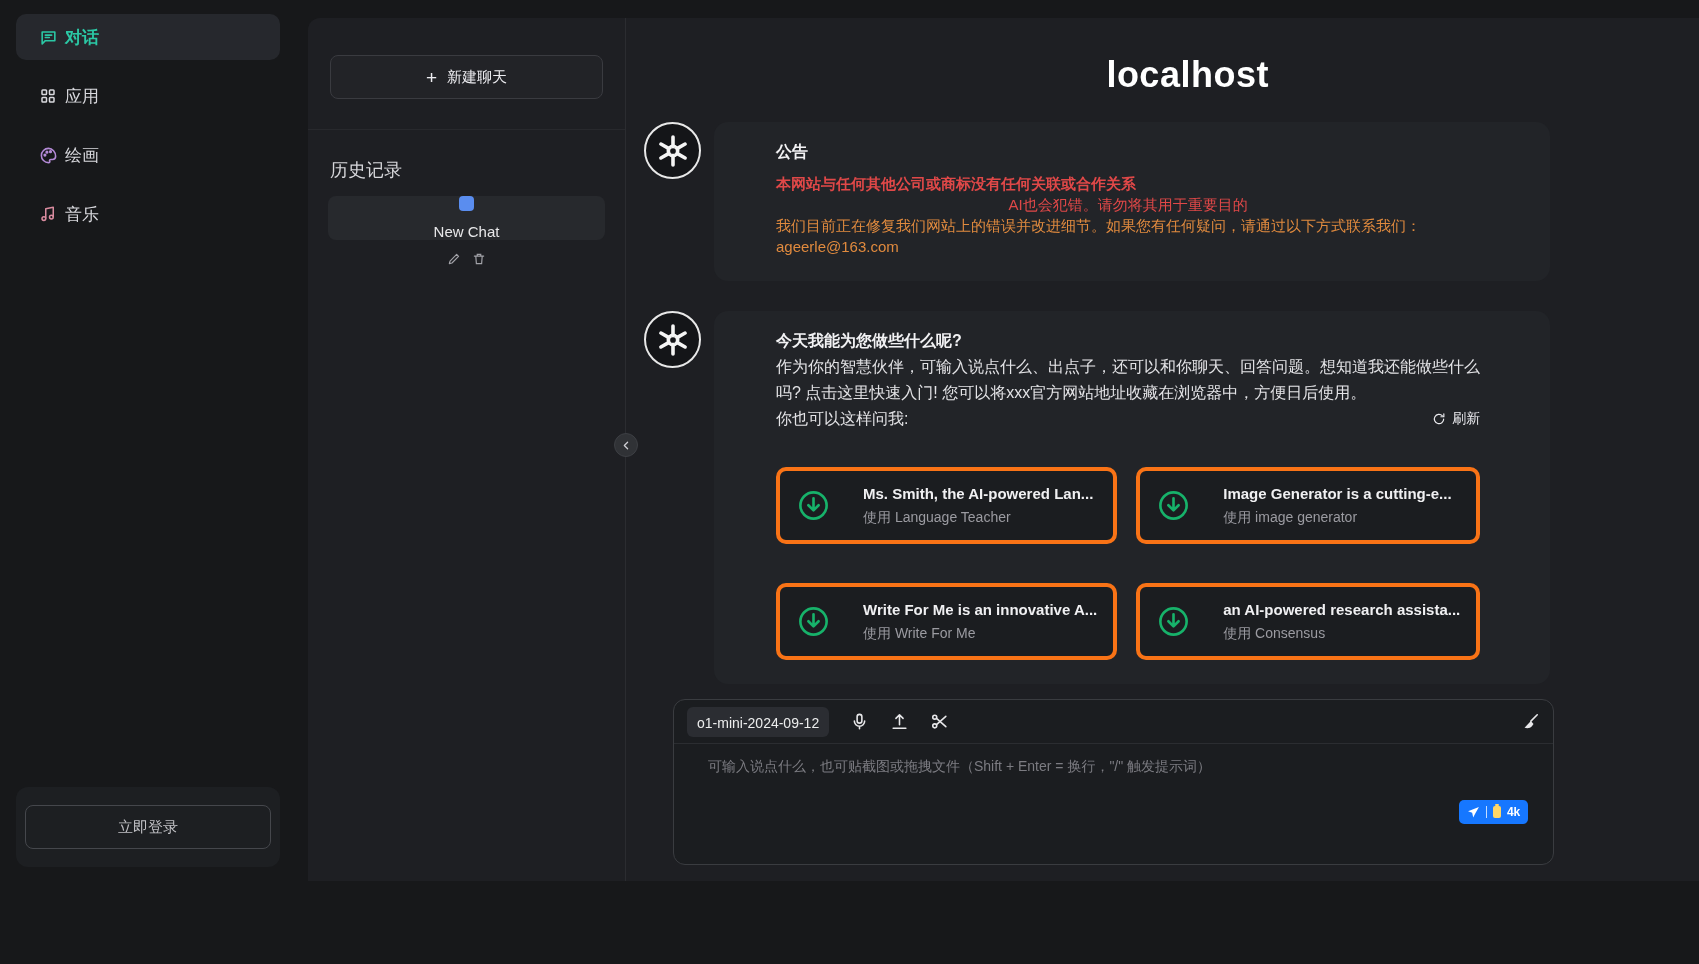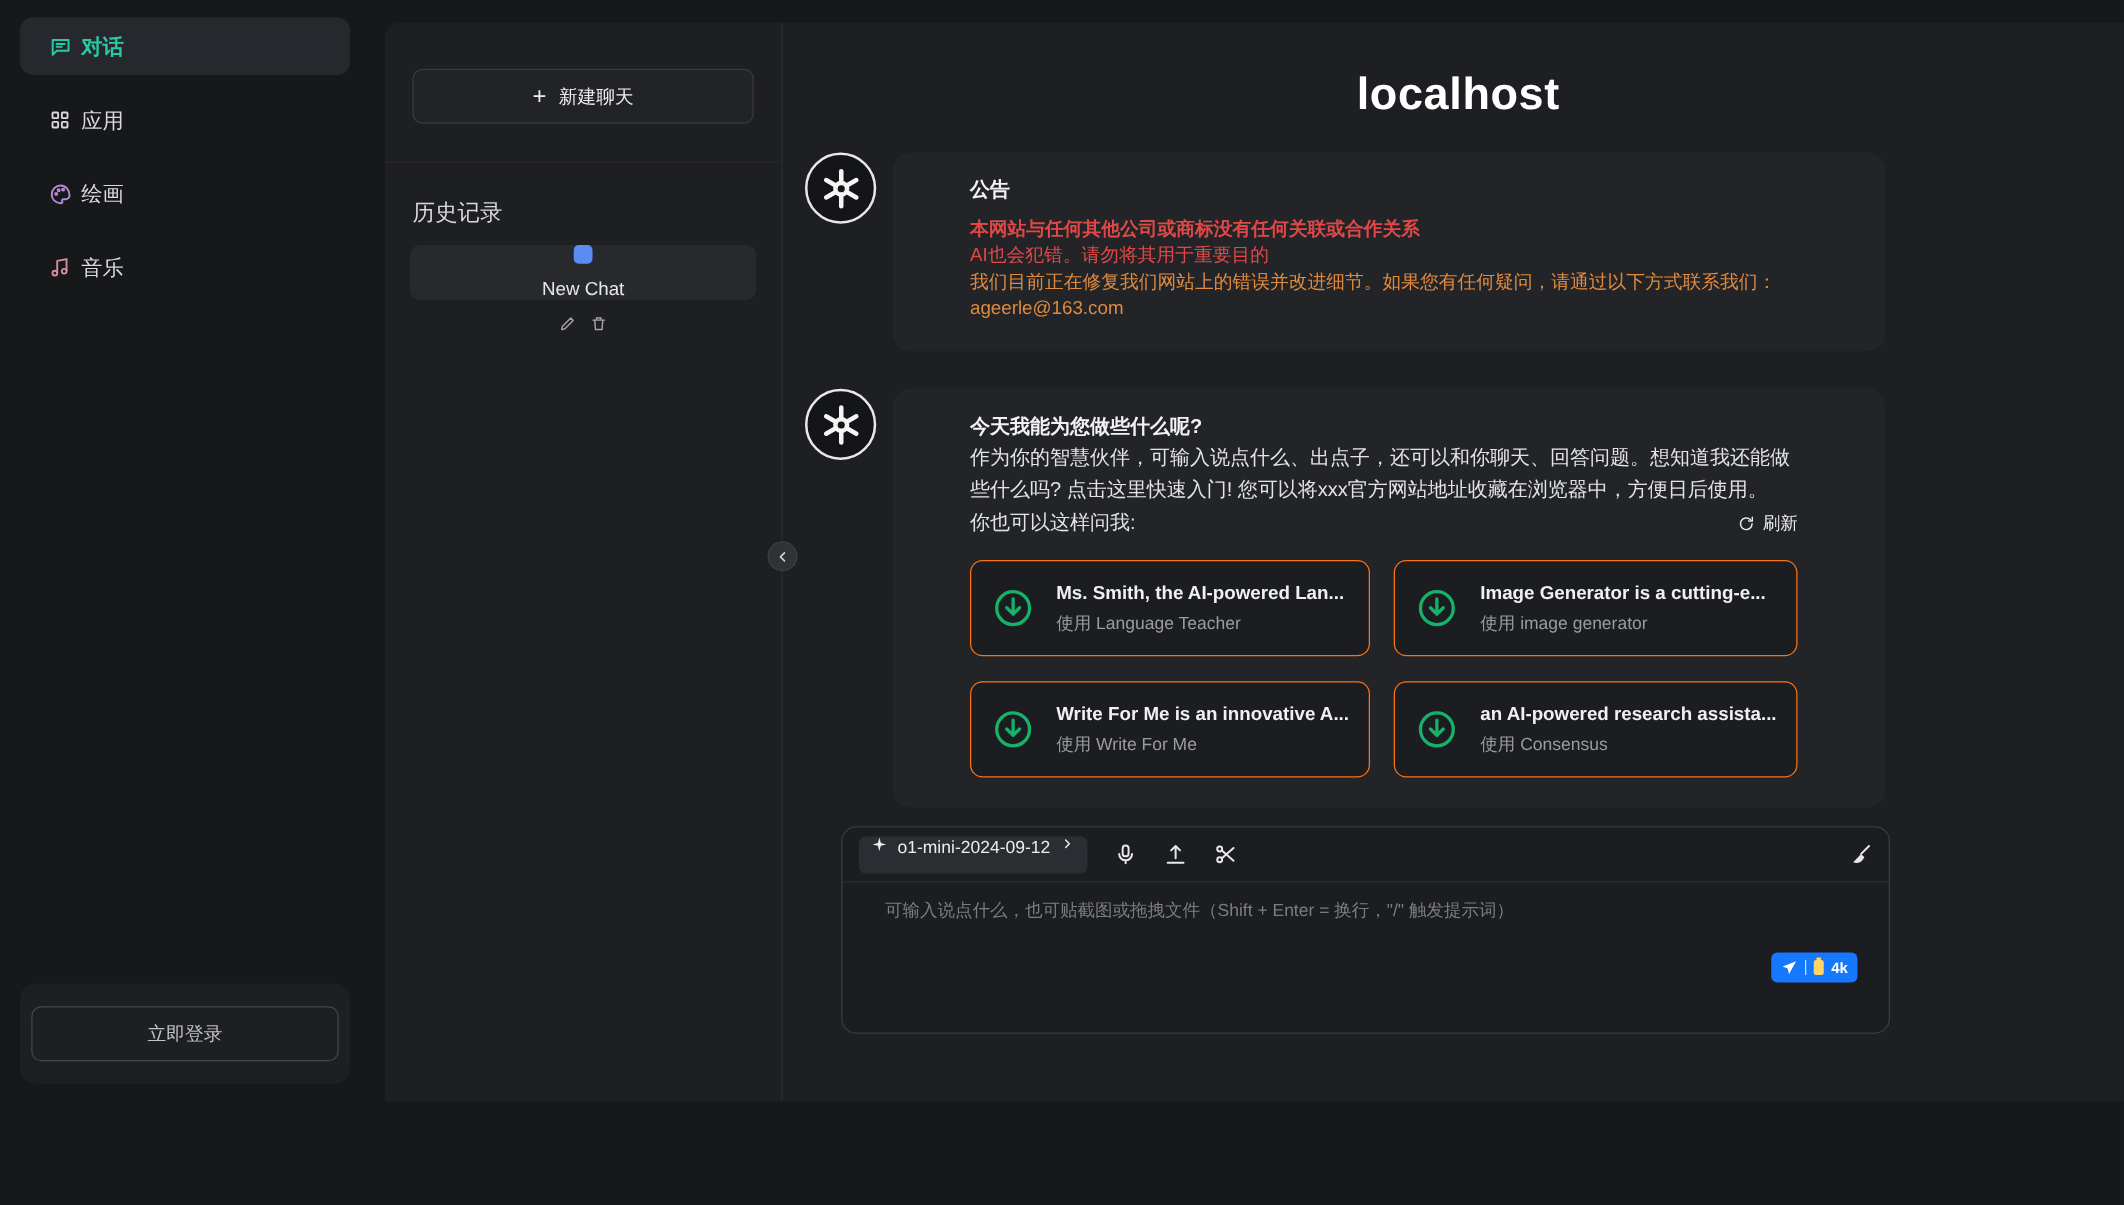--- a/index.html
+++ b/index.html
@@ -63,45 +63,45 @@
   .message { display:flex; gap:13px; align-items:flex-start; }
   .avatar {
     width:57px; height:57px; border-radius:50%; background:#141518; border:2px solid #e8e8e8;
     display:flex; align-items:center; justify-content:center; flex-shrink:0;
   }
   .bubble { flex:1; background:#222428; border-radius:14px; padding:20px 70px 24px 62px; min-width:0; }
 
   .msg-title { font-weight:bold; font-size:16px; color:#f2f2f4; margin-bottom:10px; }
   .ann-line { font-size:15px; line-height:21px; }
   .red-bold { color:var(--alert-red,#e04848); font-weight:bold; }
-  .red { color:var(--alert-red,#e04848); }
+  .red { color:var(--alert-red,#e04848);text-align:center; }
   .orange { color:var(--alert-orange,#e08a3e); }
   .email-link { color:var(--alert-orange,#e08a3e); cursor:pointer;text-align:center; }
 
   .welcome-body { font-size:16px; line-height:26px; color:#e3e3e6; margin-top:2px; }
   .ask-row { display:flex; justify-content:space-between; align-items:center; font-size:16px; line-height:26px; color:#e3e3e6; }
   .refresh-btn {
     display:flex; gap:6px; align-items:center; font-size:14px; color:#ececf0;
     background:none; border:none; cursor:pointer; font-family:inherit;
   }
   .suggestions { display:grid; grid-template-columns:1fr 1fr; gap:20px 19px; margin-top:16px; }
   .suggestion {
-    background:#1b1d20; border:1px solid #f97316; border-radius:10px; padding:10px 16px;
-    display:flex; gap:17px; align-items:center; min-height:77px; cursor:pointer;
+    background:#1b1d20; border:4px solid #f97316; border-radius:10px; padding:10px 16px;
+    display:flex; gap:32px; align-items:center; min-height:77px; cursor:pointer;margin-top:19px;
   }
   .sg-icon { color:var(--accent-green,#17b26a); display:flex; flex-shrink:0; }
   .sg-title { font-size:15px; color:#f0f0f2; font-weight:bold; margin-bottom:7px; white-space:nowrap; overflow:hidden; }
   .sg-sub { font-size:14px; color:#9b9ba1; }
 
   
   .composer { margin:15px 195px 0 47px; border:1px solid #3a3c40; border-radius:12px; background:#1b1d20; }
   .composer-toolbar { height:44px; display:flex; align-items:center; gap:21px; padding:0 13px; border-bottom:1px solid #2b2d31; }
   .model-chip {
     height:30px; background:#2b2d32; border:none; border-radius:6px; display:flex; gap:8px;
-    padding:0 10px; font-size:14px; color:#eceded; cursor:pointer; font-family:inherit;
+    padding:0 10px; font-size:14px; color:#eceded; cursor:pointer; font-family:inherit;flex-direction:column;
   }
   .tool-btn { display:flex; color:#e8e8ea; background:none; border:none; cursor:pointer; padding:0; }
   .spacer { flex:1; }
   .composer-body { position:relative; height:120px; padding:14px 24px 14px 34px; }
   .composer-input {
     width:100%; height:72px; background:transparent; border:none; outline:none; resize:none;
     color:#e6e6e8; font-size:14px; font-family:inherit;
   }
   .composer-input::placeholder { color:#7c7c82; }
   .send-badge {

